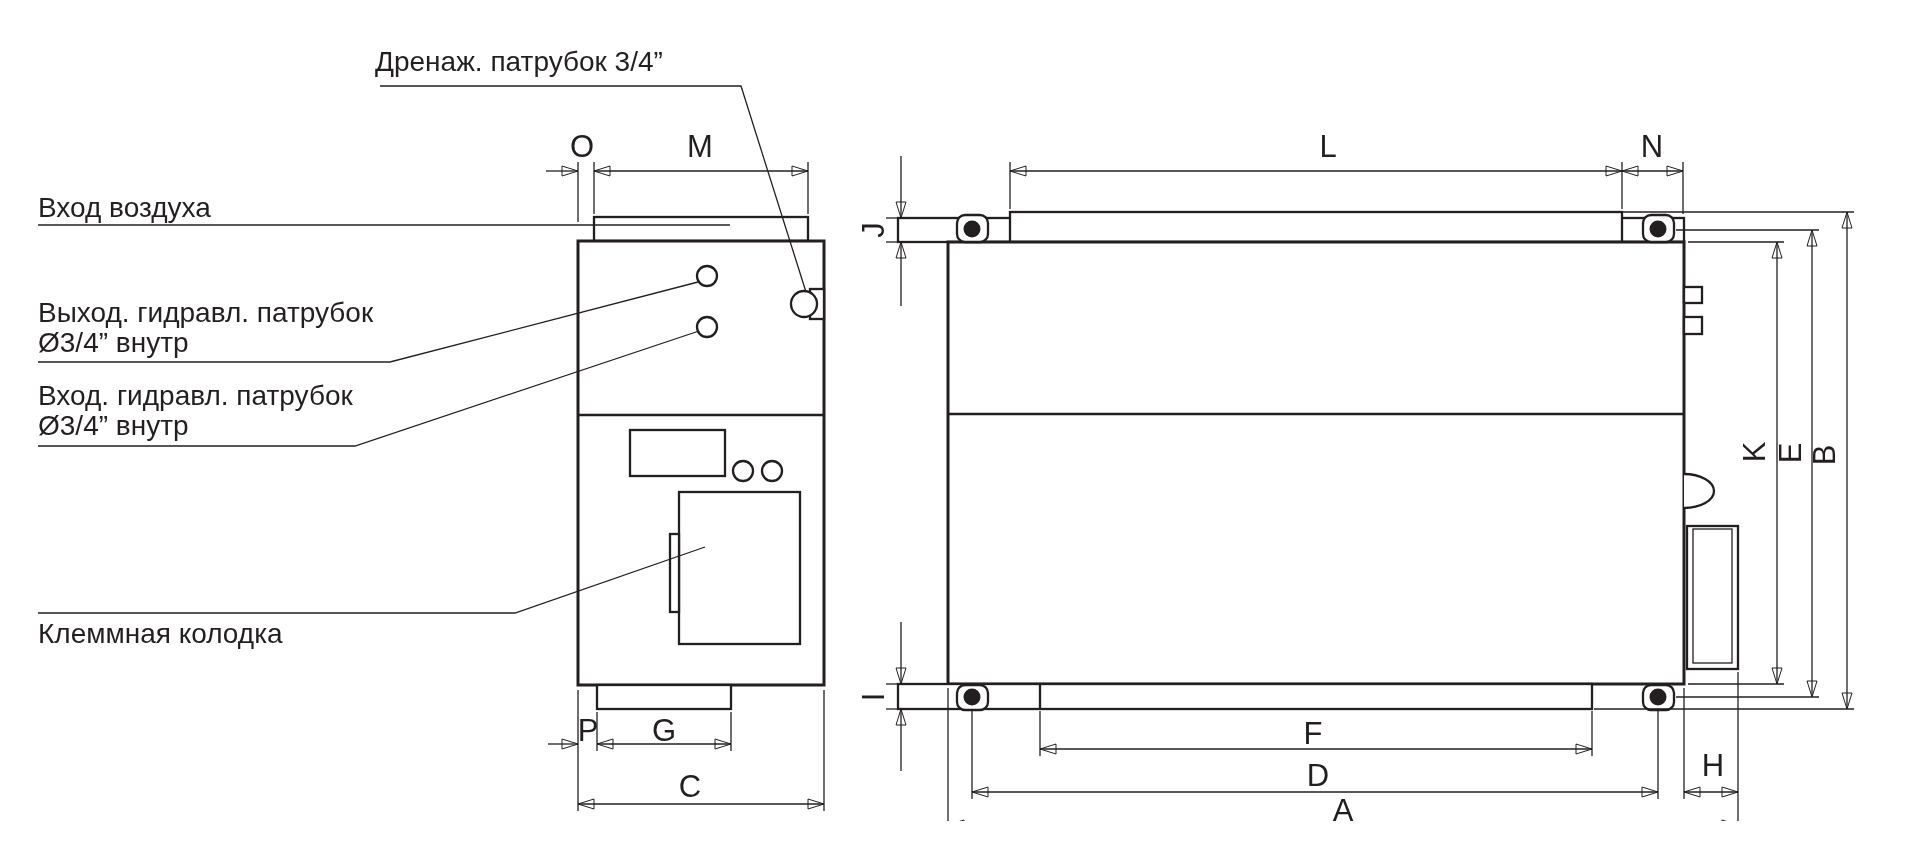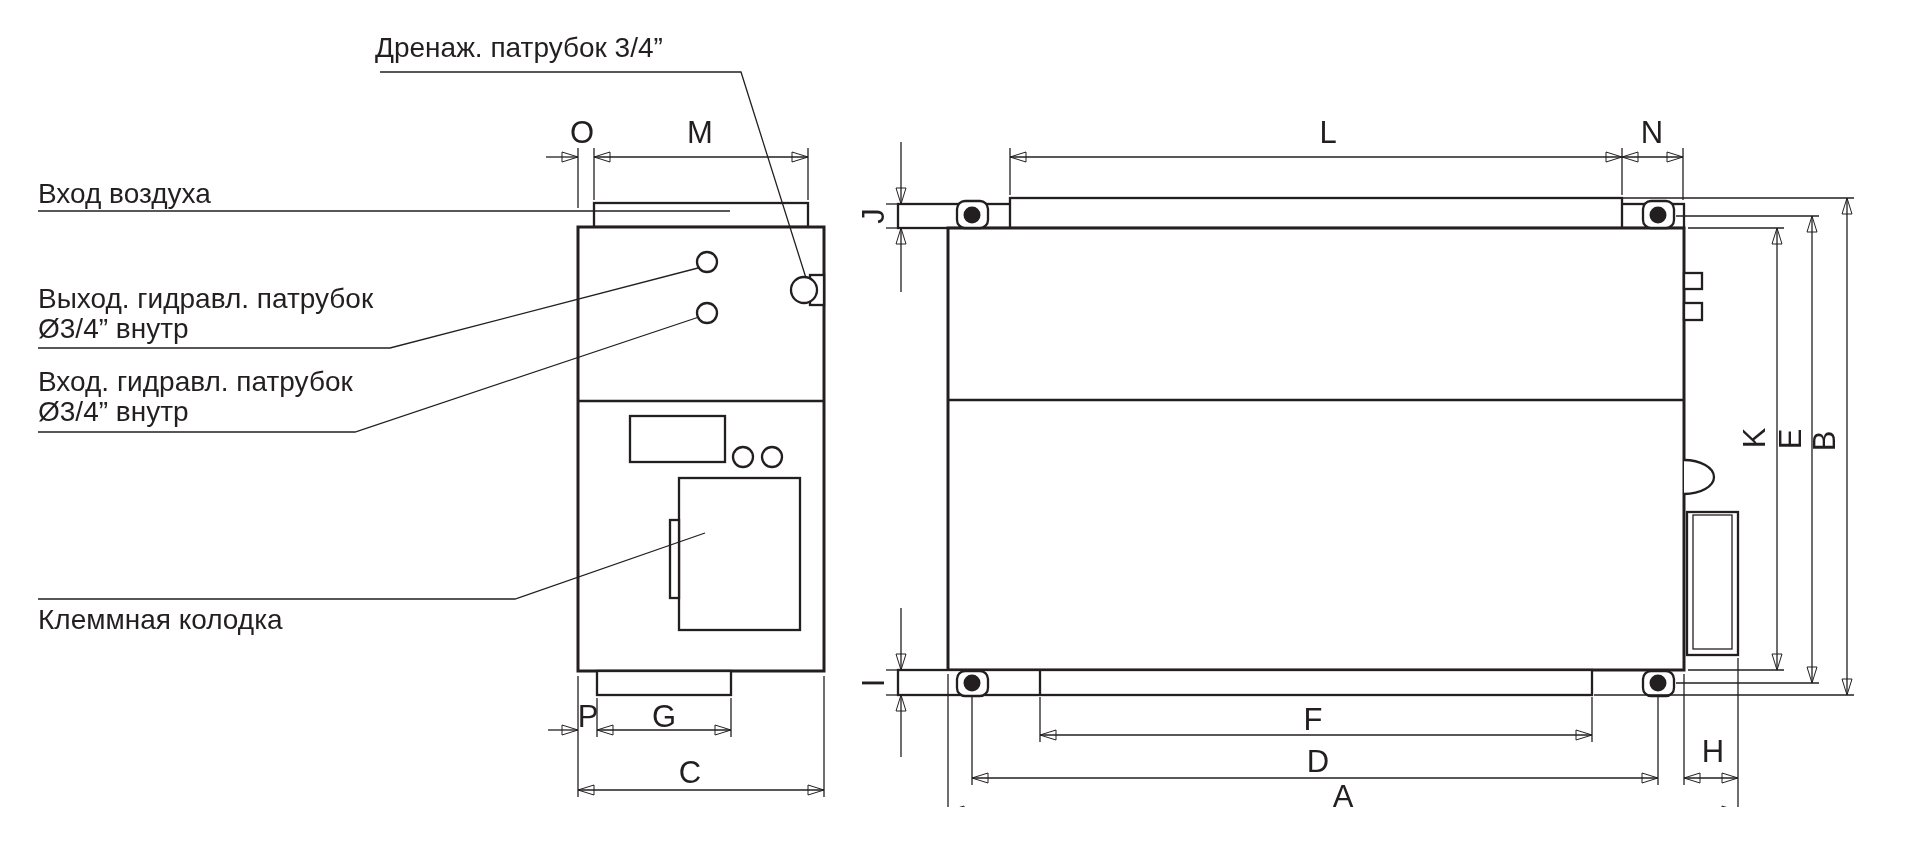--- a/index.html
+++ b/index.html
@@ -1,17 +1,17 @@
 <!DOCTYPE html>
 <html style="--ink: #231f20; --bg: #ffffff;"><head>
 <meta charset="utf-8">
 <style>
   :root { --ink: #231f20; --bg: #ffffff; }
   html, body { margin: 0; padding: 0; background: var(--bg); }
-  .stage { position: relative; width: 1924px; height: 807px; background: var(--bg); overflow: hidden; }
+  .stage { position: relative; width: 1924px; height: 807px; background: var(--bg); overflow: hidden; margin-top: 14px; }
   svg { display: block; }
   svg line, svg path, svg rect, svg circle, svg polyline { stroke: var(--ink); fill: none; }
   .bold   { stroke-width: 3; }
   .med    { stroke-width: 2.3; }
   .thin   { stroke-width: 1.3; }
   .fillw  { fill: #ffffff; }
   .fillk  { fill: var(--ink); stroke: none; }
   text {
     font-family: "Liberation Sans", "DejaVu Sans", sans-serif;
     fill: var(--ink); stroke: none;

